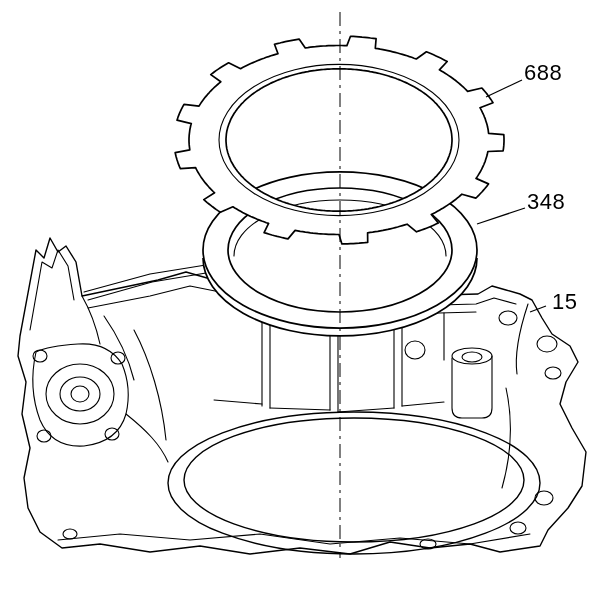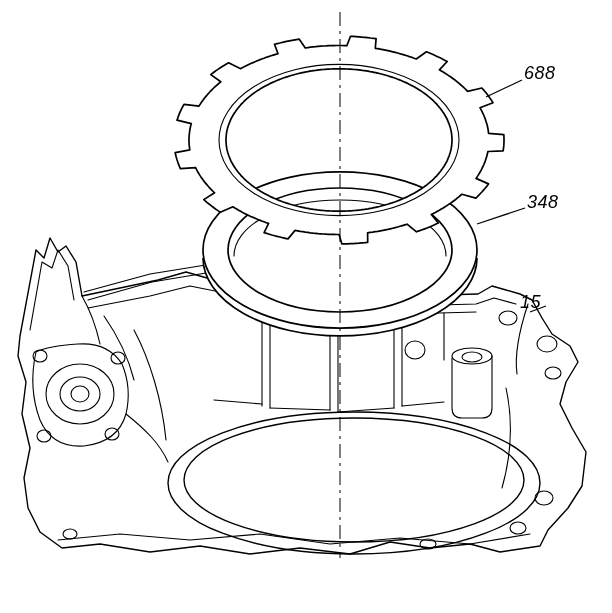--- a/index.html
+++ b/index.html
@@ -2,22 +2,22 @@
 <html><head>
 <meta charset="utf-8">
 <style>
   html,body{margin:0;padding:0;background:#fff;}
   .stage{
     position:relative;width:612px;height:613px;background:#fff;overflow:hidden;
     font-family:"Liberation Sans", sans-serif;
   }
   .stage svg{position:absolute;left:0;top:0;}
   .callout{
-    position:absolute;font-size:18px;line-height:18px;color:#000;
-    font-family:"Liberation Sans", sans-serif;letter-spacing:.5px;font-style:italic;
+    position:absolute;font-size:22px;line-height:18px;color:#000;
+    font-family:"Liberation Sans", sans-serif;letter-spacing:.5px;
   }
   .ln{fill:none;stroke:#000;stroke-width:1.4;stroke-linejoin:round;stroke-linecap:round;}
   .ln-thin{fill:none;stroke:#000;stroke-width:1.1;stroke-linejoin:round;stroke-linecap:round;}
   .part{fill:#fff;stroke:#000;stroke-width:1.7;stroke-linejoin:round;}
   .leader{stroke:#000;stroke-width:1.2;fill:none;}
   .cl{stroke:#000;stroke-width:1;fill:none;stroke-dasharray:14 5 3 5;}
 </style>
 </head>
 <body>
 
@@ -113,14 +113,14 @@
       <line class="leader" x1="522" y1="80" x2="486" y2="97"></line>
       <line class="leader" x1="525" y1="208" x2="477" y2="224"></line>
       <line class="leader" x1="546" y1="306" x2="530" y2="312"></line>
     </g>
 
     <line class="cl" x1="340" y1="12" x2="340" y2="558"></line>
   </svg>
 
   <div class="callout" style="left:524px;top:64px">688</div>
   <div class="callout" style="left:527px;top:193px">348</div>
-  <div class="callout" style="left:520px;top:293px">15</div>
+  <div class="callout" style="left:552px;top:293px">15</div>
 </div>
 
 </body></html>

